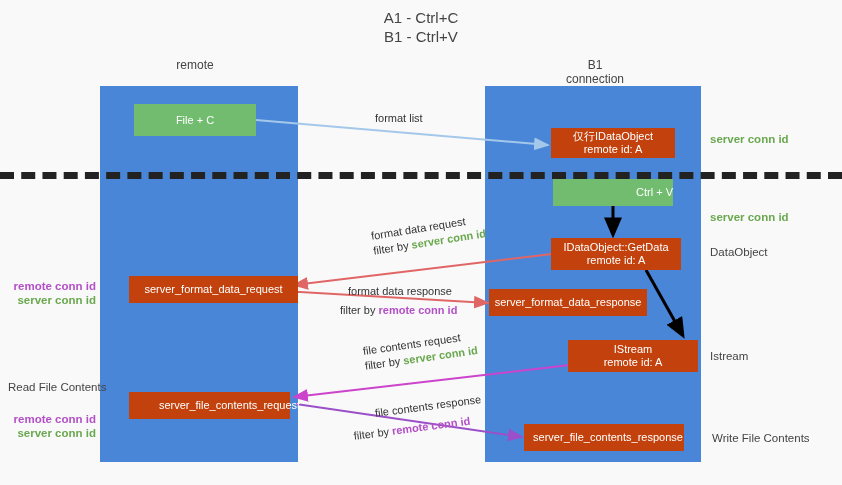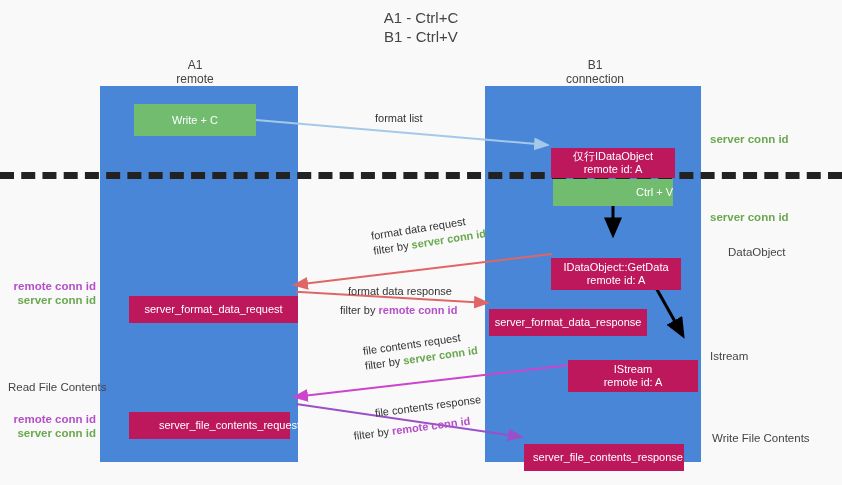--- a/index.html
+++ b/index.html
@@ -43,21 +43,21 @@
     display: flex;
     flex-direction: column;
     align-items: center;
     justify-content: center;
     color: #ffffff;
     font-size: 11px;
     line-height: 13px;
     text-align: center;
   }
   .node.green { background: #72bc70; }
-  .node.orange { background: #be185d; margin-top: 20px; }
+  .node.orange { background: #c2410c; }
   .node span { display: block; white-space: nowrap; }
   .side-label {
     position: absolute;
     font-size: 11.5px;
     line-height: 14px;
     color: #444444;
     white-space: nowrap;
   }
   .side-label .green-t { color: #6aa84f; font-weight: bold; }
   .side-label .purple-t { color: #b44fc8; font-weight: bold; }
@@ -91,21 +91,20 @@
 <body>
 
 <div id="stage">
 
   <div class="title">
     <div>A1 - Ctrl+C</div>
     <div>B1 - Ctrl+V</div>
   </div>
 
   <div class="col-header" style="left:115px; top:58px;">
-    <div>A1</div>
     <div>remote</div>
   </div>
   <div class="col-header" style="left:515px; top:58px;">
     <div>B1</div>
     <div>connection</div>
   </div>
 
   <div class="lane" style="left:100px; top:86px; width:198px; height:376px;"></div>
   <div class="lane" style="left:485px; top:86px; width:216px; height:376px;"></div>
 
@@ -139,21 +138,21 @@
     <polyline points="296,292 300,292 488,303" fill="none" stroke="#e06666" stroke-width="2" marker-end="url(#ah-red)"></polyline>
 
     <line x1="570" y1="365" x2="294" y2="397" stroke="#cc44cc" stroke-width="2" marker-end="url(#ah-magenta)"></line>
 
     <line x1="296" y1="404" x2="522" y2="437" stroke="#9b4fc8" stroke-width="2" marker-end="url(#ah-purple)"></line>
   </svg>
 
   <div class="dash-line" style="top:172px;"></div>
 
   <div class="node green" style="left:134px; top:104px; width:122px; height:32px;">
-    <span>Write + C</span>
+    <span>File + C</span>
   </div>
 
   <div class="node orange" style="left:129px; top:276px; width:169px; height:27px;">
     <span>server_format_data_request</span>
   </div>
 
   <div class="node orange" style="left:129px; top:392px; width:161px; height:27px;padding-left:40px;">
     <span>server_file_contents_request</span>
   </div>
 
@@ -217,21 +216,21 @@
   </div>
 
   <div class="side-label" style="left:710px; top:132px;">
     <span class="green-t">server conn id</span>
   </div>
 
   <div class="side-label" style="left:710px; top:210px;">
     <span class="green-t">server conn id</span>
   </div>
 
-  <div class="side-label" style="left:710px; top:245px;margin-left:18px;">
+  <div class="side-label" style="left:710px; top:245px;">
     <span>DataObject</span>
   </div>
 
   <div class="side-label" style="left:710px; top:349px;">
     <span>Istream</span>
   </div>
 
   <div class="side-label" style="left:712px; top:431px;">
     <span>Write File Contents</span>
   </div>

